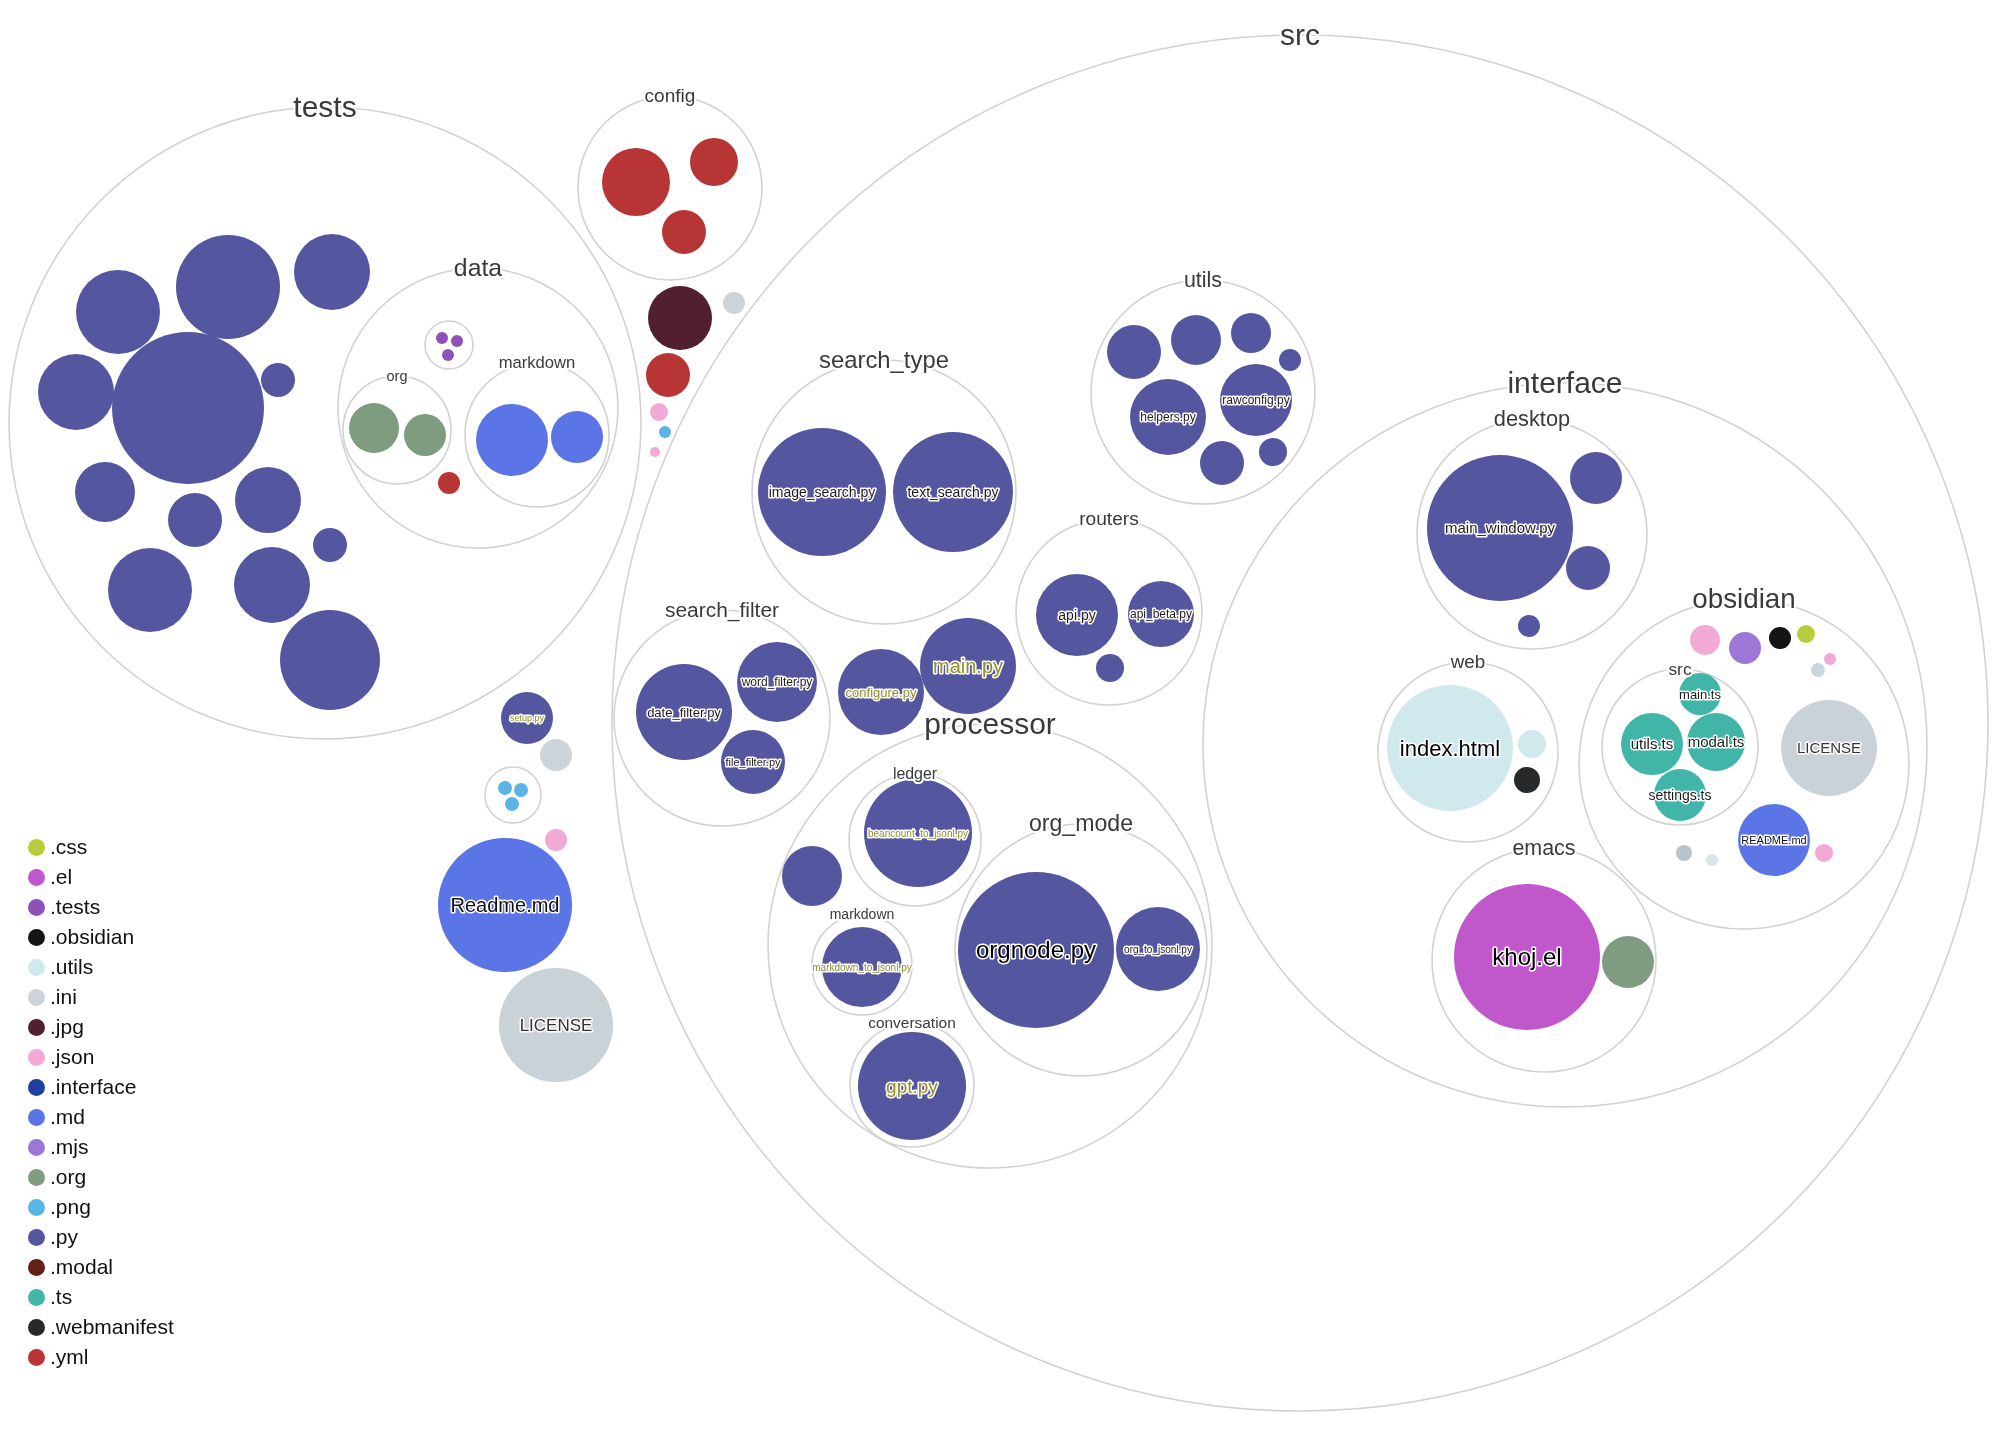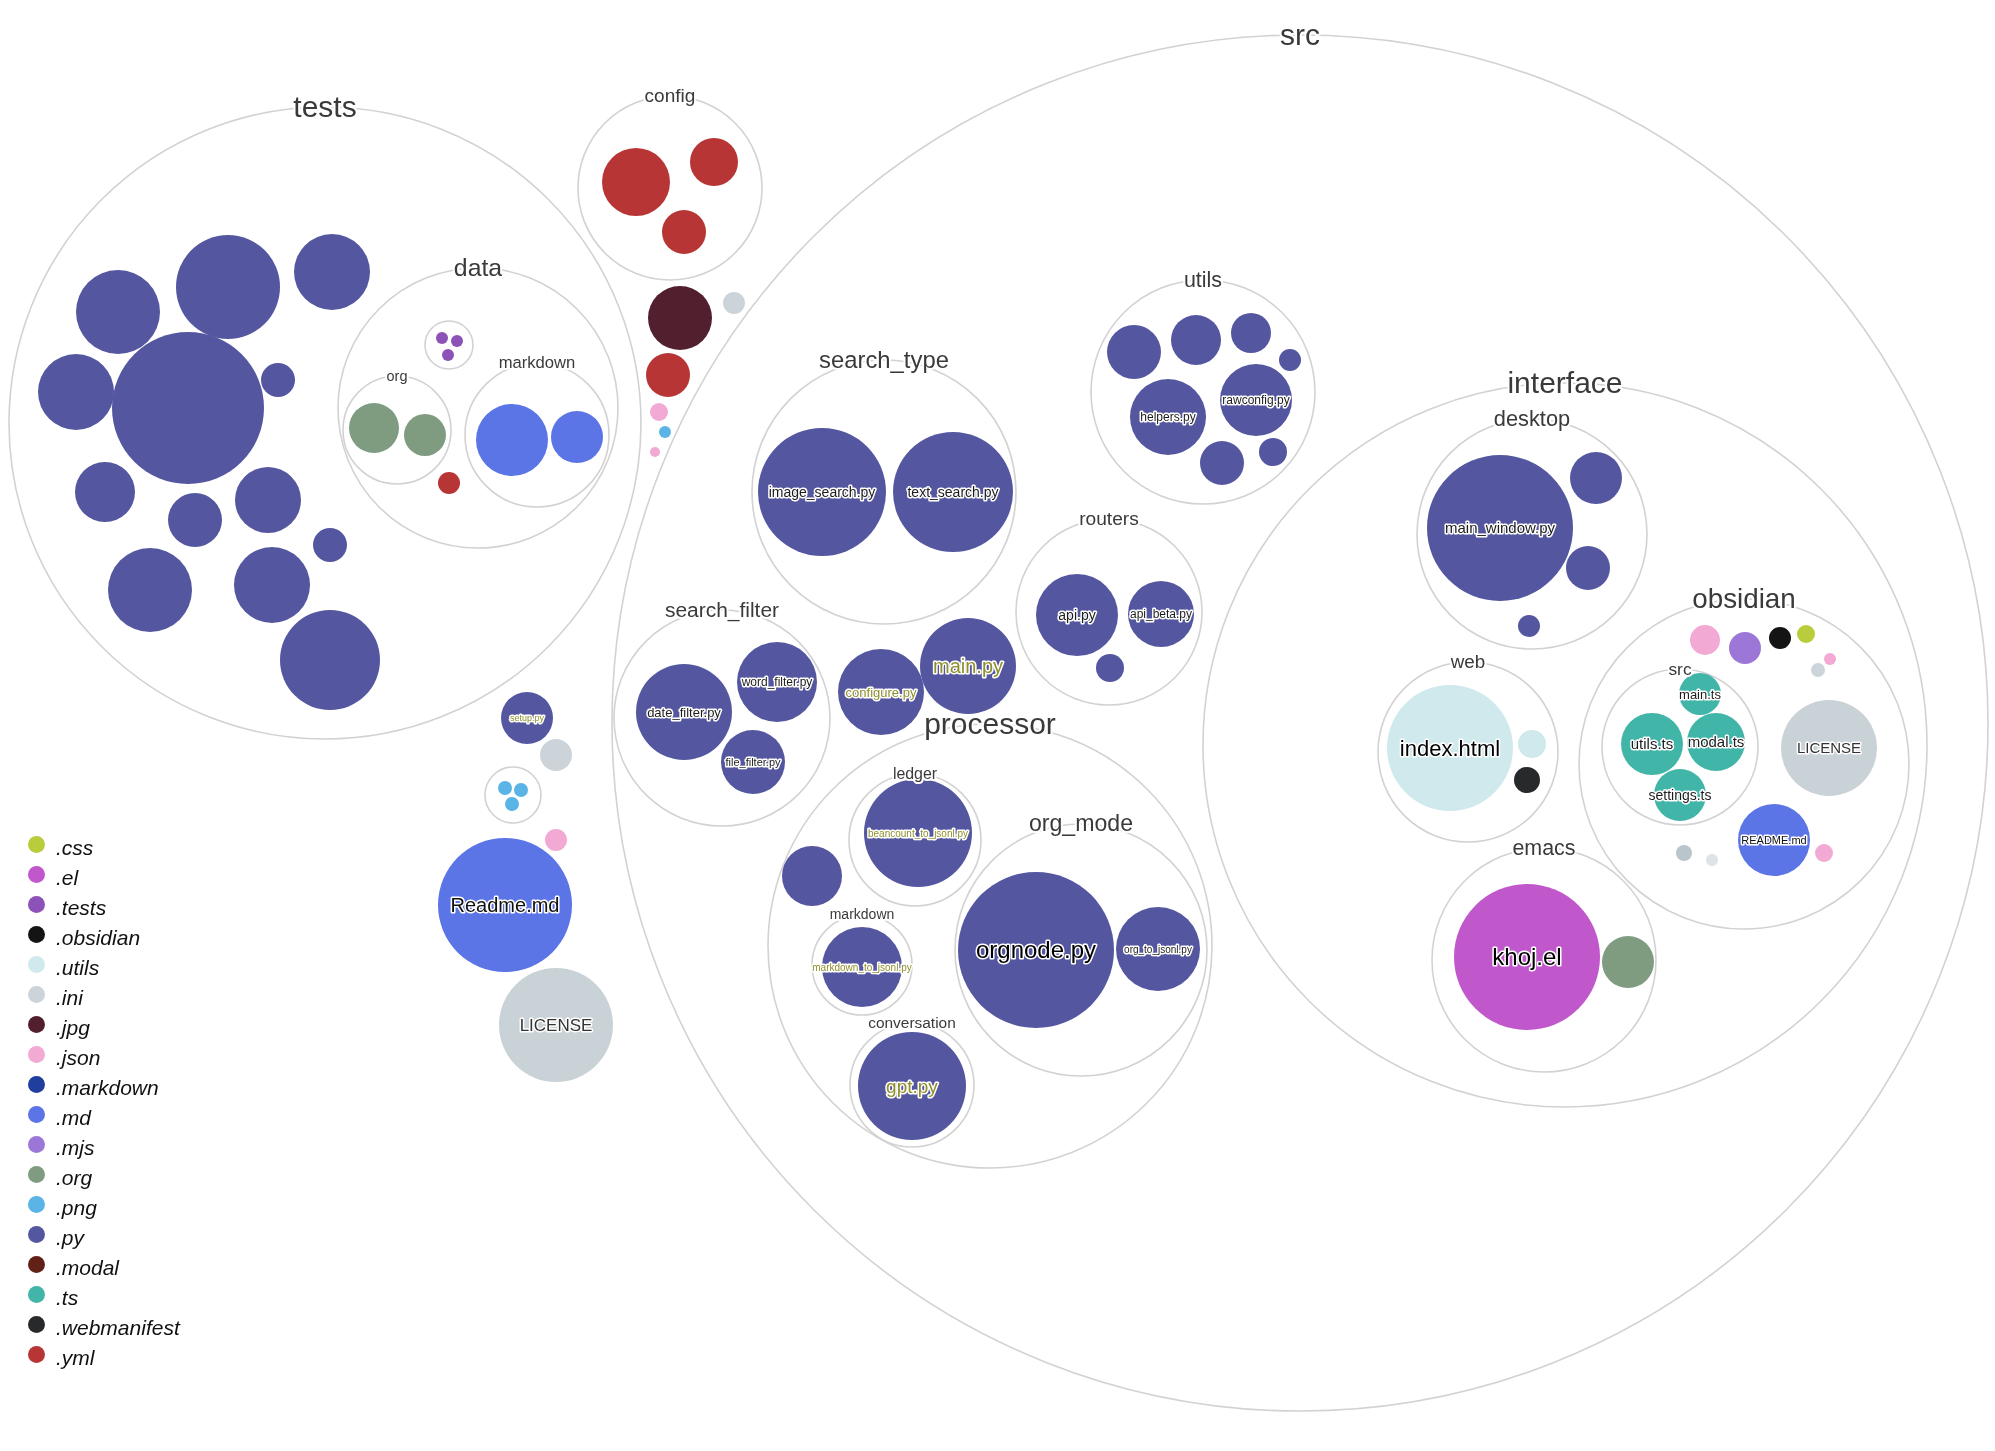--- a/index.html
+++ b/index.html
@@ -43,23 +43,23 @@
   .legend {
     position: absolute;
     left: 28px;
     top: 836px;
     display: flex;
     flex-direction: column;
     gap: 8px;
   }
   .legend-item {
     display: flex;
-    gap: 11px;
+    align-items: center;
+    gap: 5px;
     height: 22px;
-    font-style: italic;
   }
   .legend-dot {
     width: 17px;
     height: 17px;
     border-radius: 50%;
     flex: 0 0 auto;
   }
   .legend-label {
     font-size: 21px;
     color: #111111;
@@ -257,21 +257,21 @@
     <div class="legend-item">
       <span class="legend-dot" style="background: rgb(82, 31, 47);"></span>
       <span class="legend-label">.jpg</span>
     </div>
     <div class="legend-item">
       <span class="legend-dot" style="background: rgb(242, 169, 212);"></span>
       <span class="legend-label">.json</span>
     </div>
     <div class="legend-item">
       <span class="legend-dot" style="background: rgb(31, 62, 158);"></span>
-      <span class="legend-label">.markdown</span>
+      <span class="legend-label">.interface</span>
     </div>
     <div class="legend-item">
       <span class="legend-dot" style="background: rgb(91, 116, 230);"></span>
       <span class="legend-label">.md</span>
     </div>
     <div class="legend-item">
       <span class="legend-dot" style="background: rgb(156, 119, 216);"></span>
       <span class="legend-label">.mjs</span>
     </div>
     <div class="legend-item">

